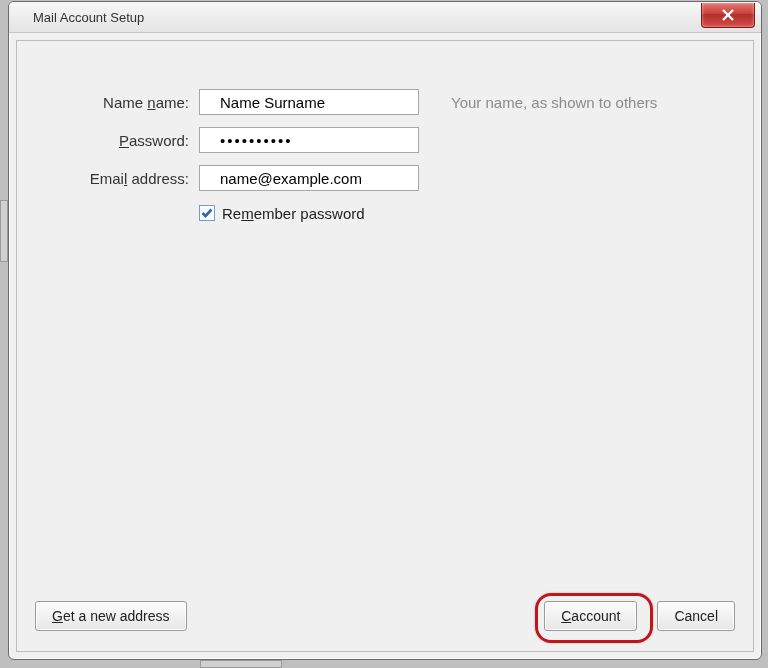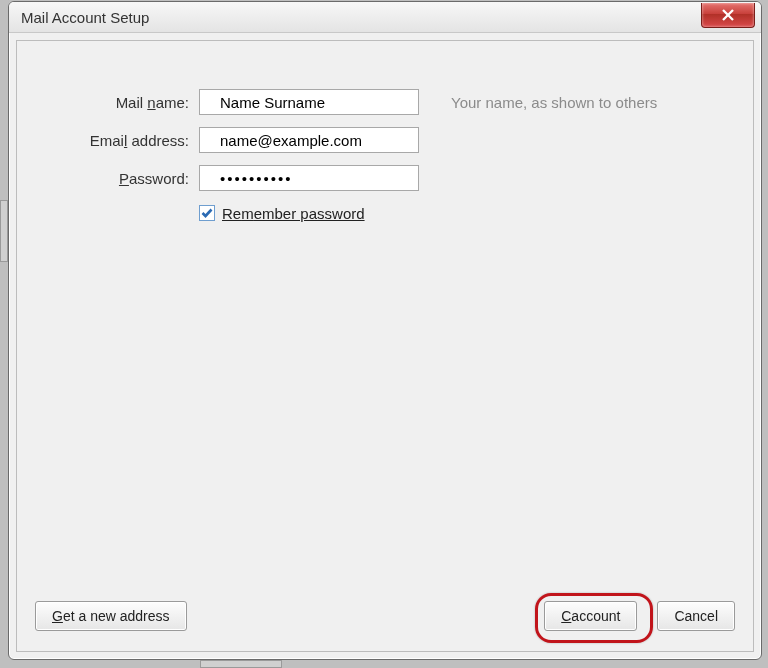--- a/index.html
+++ b/index.html
@@ -14,21 +14,21 @@
     display:flex;flex-direction:column;
   }
   .titlebar{
     height:30px;
     display:flex;align-items:center;justify-content:space-between;
     background:linear-gradient(#f7f7f7,#e4e4e4);
     border-bottom:1px solid #c8c8c8;
     border-top-left-radius:5px;border-top-right-radius:5px;
     padding-left:12px;
   }
-  .titlebar .title{font-size:15px;color:#333;}
+  .titlebar .title{font-size:13px;color:#333;margin-left:12px;}
   .close-btn{
     width:52px;height:24px;margin-right:6px;margin-top:-4px;
     background:linear-gradient(#e67470,#c8403b 45%,#b03027 46%,#d9494a);
     border:1px solid #7a1e1a;border-top:none;
     border-bottom-left-radius:4px;border-bottom-right-radius:4px;
     display:flex;align-items:center;justify-content:center;
     box-shadow:0 0 3px rgba(255,255,255,.6) inset;
     cursor:pointer;
   }
   .close-btn svg{width:14px;height:14px;stroke:#fff;stroke-width:2.3;}
@@ -41,21 +41,21 @@
   .row{display:flex;align-items:center;height:38px;}
   .lbl{
     width:152px;text-align:right;padding-right:10px;font-size:15px;color:#333;
   }
   .lbl .ak{text-decoration:underline;}
   .field{
     width:220px;height:26px;border:1px solid #a8a8a8;background:#fff;
     padding:0 20px;font-size:15px;box-sizing:border-box;outline:none;
   }
   .hint{margin-left:32px;color:#8b8b8b;font-size:15px;}
-  .check-row{margin-left:162px;display:flex;align-items:center;height:32px;text-decoration:underline;}
+  .check-row{margin-left:162px;display:flex;align-items:center;height:32px;}
   .chk{
     width:16px;height:16px;border:1px solid #6f9ecf;background:#fff;
     display:flex;align-items:center;justify-content:center;margin-right:7px;
     box-sizing:border-box;cursor:pointer;
   }
   .chk svg{width:12px;height:12px;stroke:#2b6ab3;stroke-width:2.6;fill:none;}
   .chk-label{font-size:15px;}
   .chk-label .ak{text-decoration:underline;}
   
   .btn{
@@ -98,38 +98,38 @@
       </svg>
     </div>
   </div>
 
   <div class="client">
 
     <div class="form">
 
       <div class="row">
         <div class="lbl">
-          <span>Mail </span><span class="ak">n</span><span>ame:</span>
+          <span>Name </span><span class="ak">n</span><span>ame:</span>
         </div>
         <input class="field" value="Name Surname" style="">
         <span class="hint">Your name, as shown to others</span>
       </div>
 
       <div class="row">
         <div class="lbl">
-          <span>Emai</span><span class="ak">l</span><span> address:</span>
+          <span class="ak">P</span><span>assword:</span>
         </div>
-        <input class="field" value="name@example.com" style="">
+        <input class="field" style="letter-spacing: 2px;" value="••••••••••">
       </div>
 
       <div class="row">
         <div class="lbl">
-          <span class="ak">P</span><span>assword:</span>
+          <span>Emai</span><span class="ak">l</span><span> address:</span>
         </div>
-        <input class="field" style="letter-spacing: 2px;" value="••••••••••">
+        <input class="field" value="name@example.com" style="">
       </div>
 
       <div class="check-row">
         <div class="chk">
           <svg viewBox="0 0 12 12">
             <polyline points="1.5,6 4.5,9 10.5,2.5"></polyline>
           </svg>
         </div>
         <span class="chk-label">
           <span>Re</span><span class="ak">m</span><span>ember password</span>

